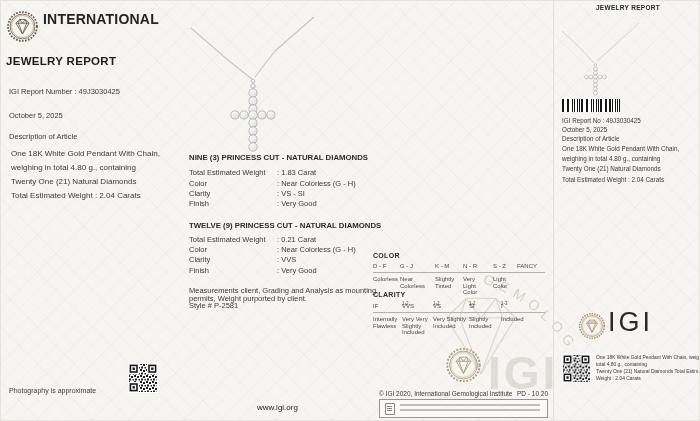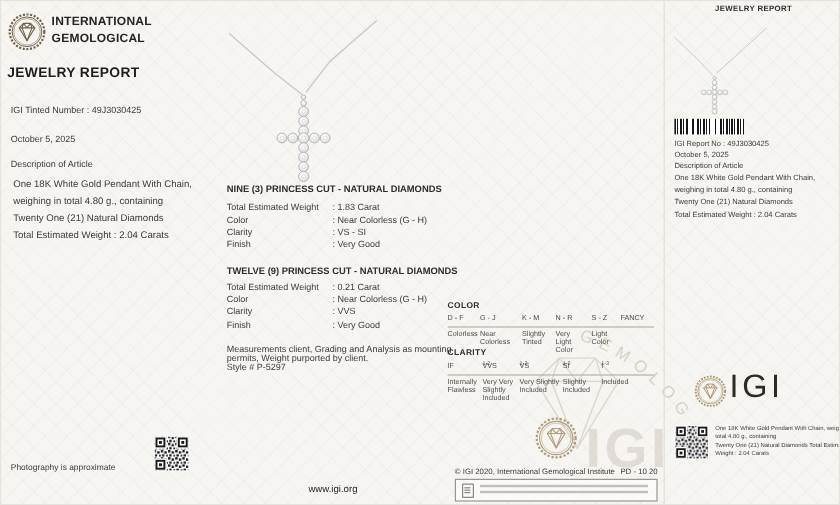--- a/index.html
+++ b/index.html
@@ -9,21 +9,21 @@
     background-image:repeating-linear-gradient(45deg,rgba(150,140,125,.05) 0 1px,transparent 1px 13px),
                      repeating-linear-gradient(-45deg,rgba(150,140,125,.05) 0 1px,transparent 1px 13px);}
   .abs{position:absolute;}
   .b{font-weight:normal;}
   .red{color:#c9392f;}
   .t75{font-size:7.5px;line-height:9px;}
   .t8{font-size:8px;}
   .t7{font-size:7px;}
   .t63{font-size:6.3px;line-height:7.2px;}
   
-  .org-name{left:42px;top:11px;font-size:10px;font-weight:bold;line-height:14.2px;letter-spacing:.2px;color:#242424;}
+  .org-name{left:42px;top:11px;font-size:14px;font-weight:bold;line-height:14.2px;letter-spacing:.2px;color:#242424;}
   .rpt-title{left:5px;top:54px;font-size:11.5px;font-weight:bold;letter-spacing:.3px;color:#1d1d1d;}
   .copy-type{left:97px;top:54px;font-size:11.5px;font-weight:bold;letter-spacing:.3px;}
   
   .desc-lines div{height:14px;}
   
   .sections{left:188px;top:152px;width:200px;}
   .sec-head{font-size:7.8px;font-weight:bold;color:#2c2c2c;position:absolute;left:0;white-space:nowrap;}
   .row{position:absolute;left:0;width:200px;font-size:7.5px;white-space:nowrap;}
   .row .val{position:absolute;left:78px;margin-left:10px;}
   
@@ -78,25 +78,24 @@
   </svg>
 
   <svg class="abs" style="left:5px;top:9px;color:#6f6049;" width="33" height="33" viewBox="0 0 40 40">
     <circle cx="20" cy="20" r="17.5" fill="none" stroke="currentColor" stroke-width="2.2" stroke-dasharray="2.1 1.6"></circle>
     <circle cx="20" cy="20" r="15" fill="none" stroke="currentColor" stroke-width="1"></circle>
     <circle cx="20" cy="20" r="13.4" fill="none" stroke="currentColor" stroke-width="0.5"></circle>
     <use href="#diamond-glyph" stroke-width="1.1"></use>
   </svg>
   <div class="abs org-name">
     <div>INTERNATIONAL</div>
-    <div>GEMOLOGICAL</div>
   </div>
   <div class="abs rpt-title">JEWELRY REPORT</div>
 
-  <div class="abs t75" style="left:8px;top:86px;">IGI Tinted Number : 49J3030425</div>
+  <div class="abs t75" style="left:8px;top:86px;">IGI Report Number : 49J3030425</div>
   <div class="abs t75" style="left:8px;top:110px;">October 5, 2025</div>
   <div class="abs t75 b" style="left:8px;top:131px;">Description of Article</div>
   <div class="abs t8 desc-lines" style="left:10px;top:148px;">
     <div>One 18K White Gold Pendant With Chain,</div>
     <div>weighing in total 4.80 g., containing</div>
     <div>Twenty One (21) Natural Diamonds</div>
     <div>Total Estimated Weight : 2.04 Carats</div>
   </div>
 
   <svg class="abs" style="left:180px;top:10px;" width="150" height="155" viewBox="0 0 150 155">
@@ -152,21 +151,21 @@
 
     <div class="sec-head" style="top:68px;">TWELVE (9) PRINCESS CUT - NATURAL DIAMONDS</div>
     <div class="row" style="top:82px;"><span>Total Estimated Weight</span><span class="val">: 0.21 Carat</span></div>
     <div class="row" style="top:92px;"><span>Color</span><span class="val">: Near Colorless (G - H)</span></div>
     <div class="row" style="top:102px;"><span>Clarity</span><span class="val">: VVS</span></div>
     <div class="row" style="top:113px;"><span>Finish</span><span class="val">: Very Good</span></div>
 
     <div class="abs t75" style="left:0;top:134px;line-height:7.5px;white-space:nowrap;">
       <div>Measurements client, Grading and Analysis as mounting</div>
       <div>permits, Weight purported by client.</div>
-      <div>Style # P-5297</div>
+      <div>Style # P-2581</div>
     </div>
   </div>
 
   <div class="scale" style="left:372px;top:251px;">
     <div class="sc-head">COLOR</div>
     <div class="grades">
       <span style="left:0;top:11px;">D - F</span>
       <span style="left:27px;top:11px;">G - J</span>
       <span style="left:62px;top:11px;">K - M</span>
       <span style="left:90px;top:11px;">N - R</span>

